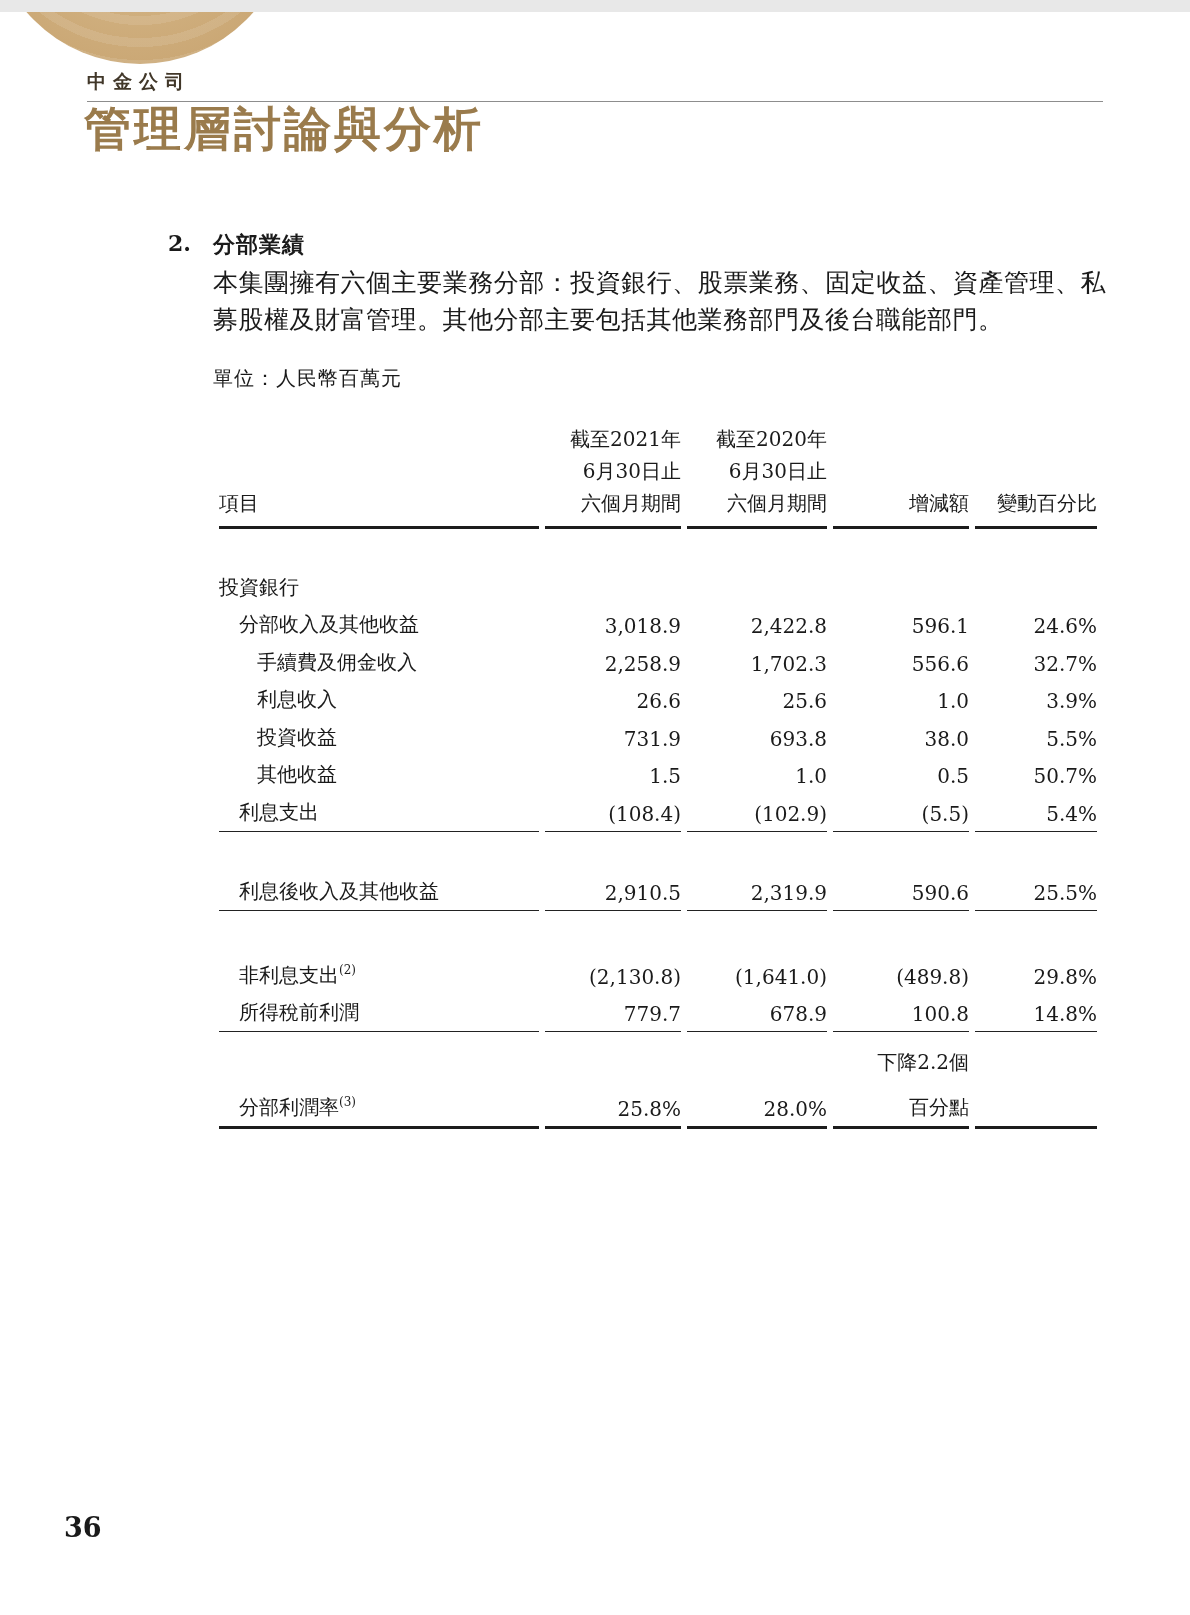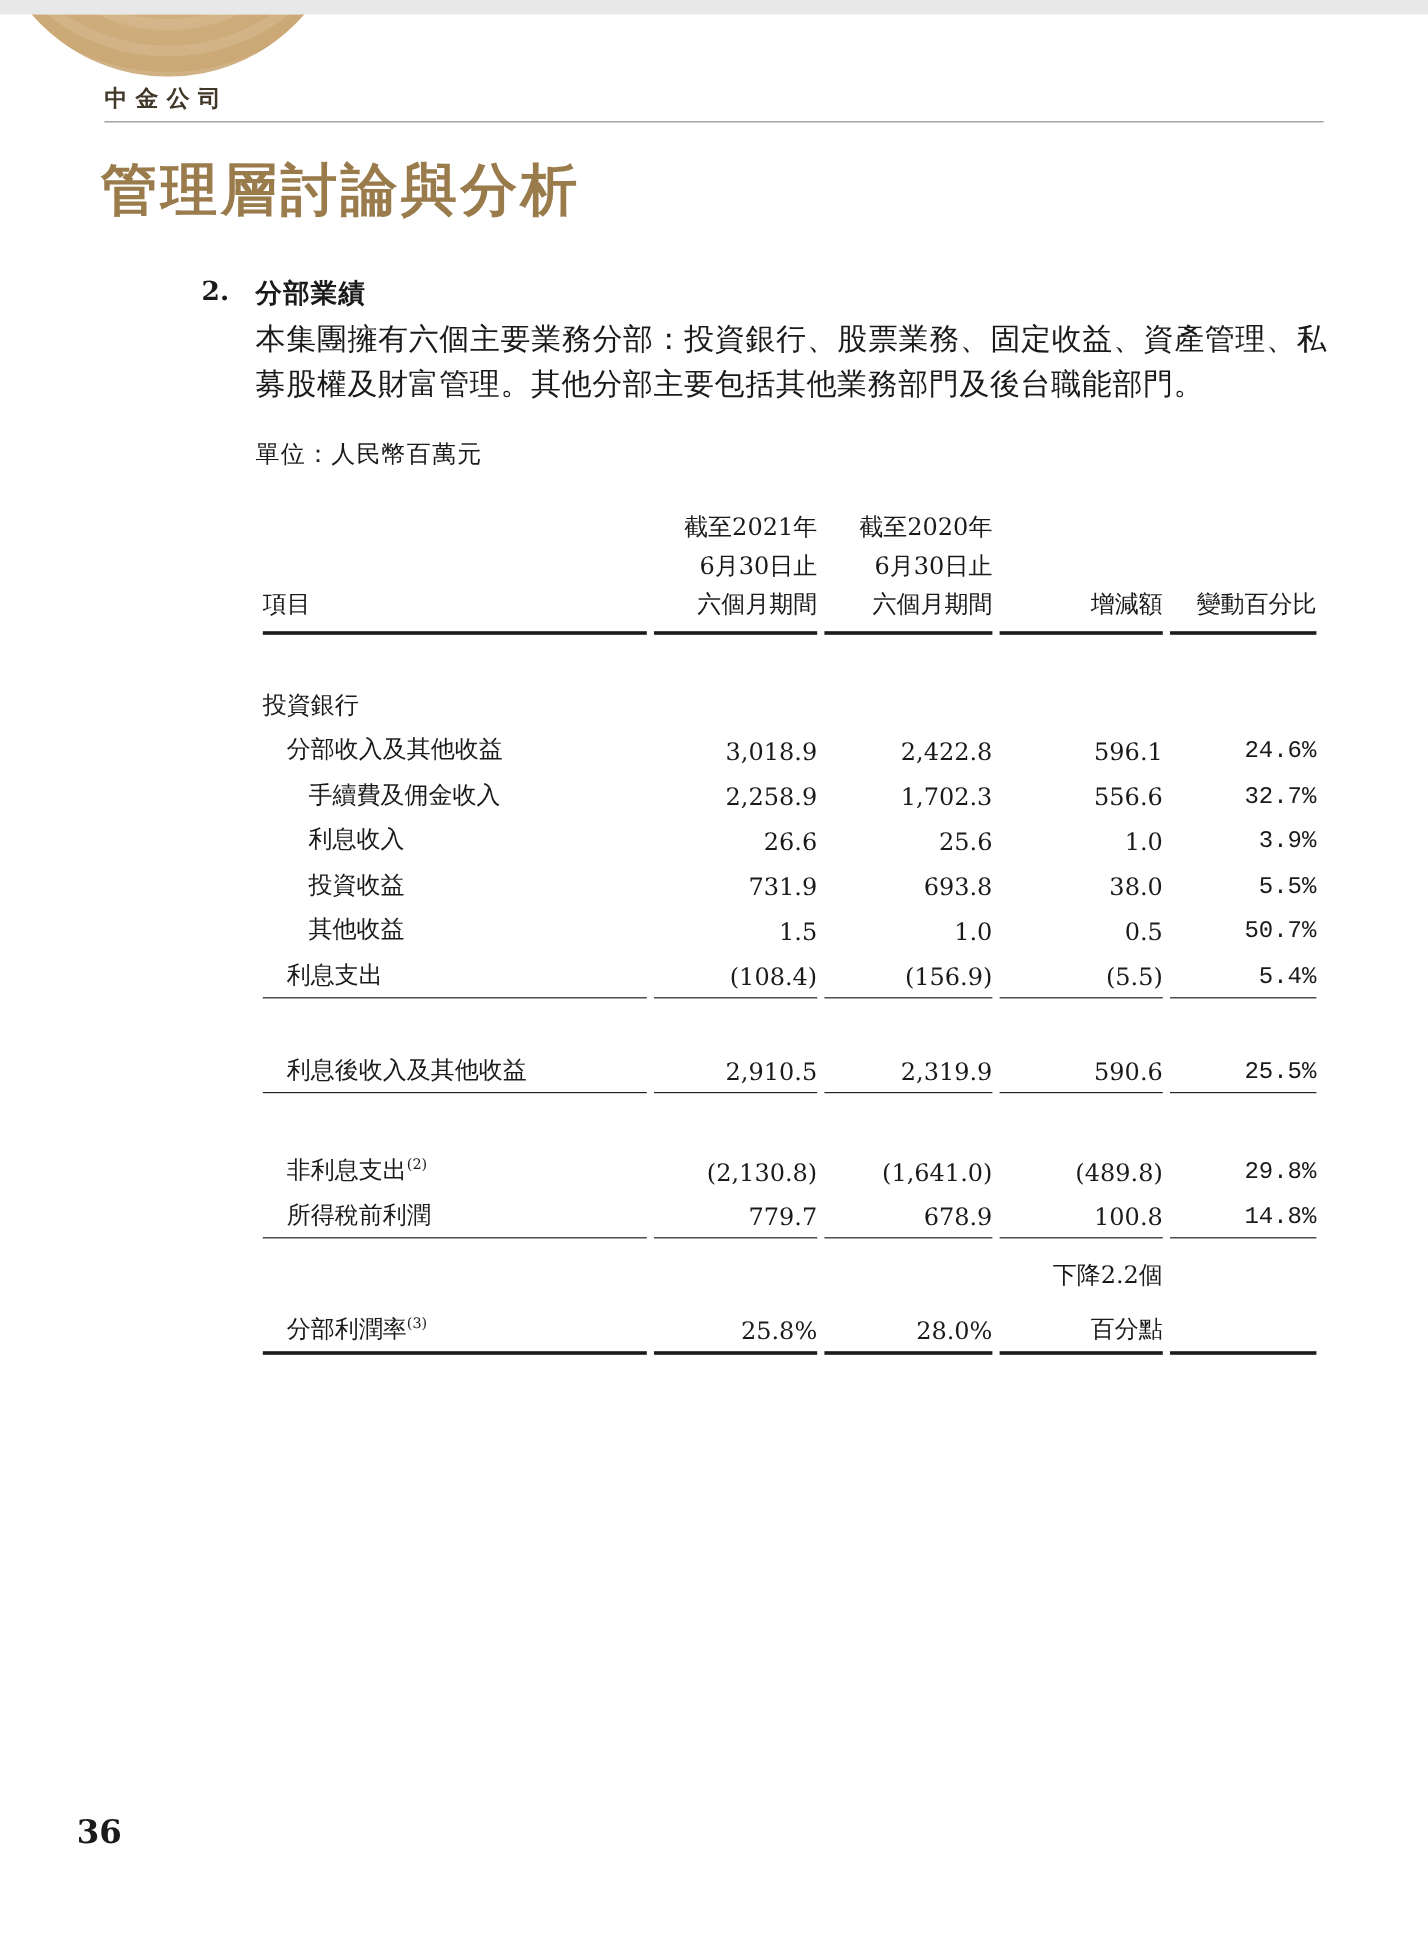--- a/index.html
+++ b/index.html
@@ -23,21 +23,21 @@
   .brand-text{
     position:absolute;left:87px;top:57px;
     font-size:19px;letter-spacing:7px;font-weight:600;color:#413729;
     white-space:nowrap;
   }
   .brand-rule{
     position:absolute;left:87px;top:89px;width:1016px;height:1px;
     background:#8d8d8d;
   }
   .page-title{
-    position:absolute;left:84px;top:115px;
+    position:absolute;left:84px;top:86px;
     font-size:47px;font-weight:bold;letter-spacing:3px;
     color:#9a7b4c;white-space:nowrap;text-align:center;
   }
   
   .section-number{
     position:absolute;left:168px;top:218px;
     font-size:22px;font-weight:bold;
   }
   .section-heading{
     position:absolute;left:213px;top:218px;
@@ -69,21 +69,21 @@
   th.c2021{text-align:right;font-weight:bold;padding-right:16px;}
   th.c2020{text-align:right;padding-right:5px;}
   th.chg-h{text-align:right;font-weight:bold;padding-right:12px;}
   th.pct-h{text-align:right;font-weight:bold;}
   tr.head th{border-bottom:3px solid #1c1c1c;}
   td.item{text-align:left;}
   td.num{text-align:right;}
   td.v21{padding-right:16px;}
   td.v20{padding-right:5px;}
   td.chg{padding-right:12px;}
-  td.pct{padding-right:0;font-family:Liberation Mono, monospace;}
+  td.pct{padding-right:0;}
   .ind-1{padding-left:20px !important;}
   .ind-2{padding-left:38px !important;}
   .b{font-weight:bold;}
   tr.data td{height:32.5px;}
   tr.rule-thin td{border-bottom:1.5px solid #222222;}
   tr.rule-thick td{border-bottom:3px solid #1c1c1c;}
   tr.sp-a td{height:34px;}
   tr.sp-b td{height:36px;}
   tr.sp-c td{height:40px;}
   tr.pre-margin td{height:44px;}
@@ -186,21 +186,21 @@
       <td class="item ind-2">其他收益</td>
       <td class="num v21 b">1.5</td>
       <td class="num v20">1.0</td>
       <td class="num chg">0.5</td>
       <td class="num pct">50.7%</td>
     </tr>
 
     <tr class="data rule-thin">
       <td class="item ind-1 b">利息支出</td>
       <td class="num v21 b">(108.4)</td>
-      <td class="num v20">(156.9)</td>
+      <td class="num v20">(102.9)</td>
       <td class="num chg">(5.5)</td>
       <td class="num pct">5.4%</td>
     </tr>
 
     <tr class="sp-b">
           <td colspan="5"></td>
         </tr>
 
     <tr class="data rule-thin">
       <td class="item ind-1 b">利息後收入及其他收益</td>

